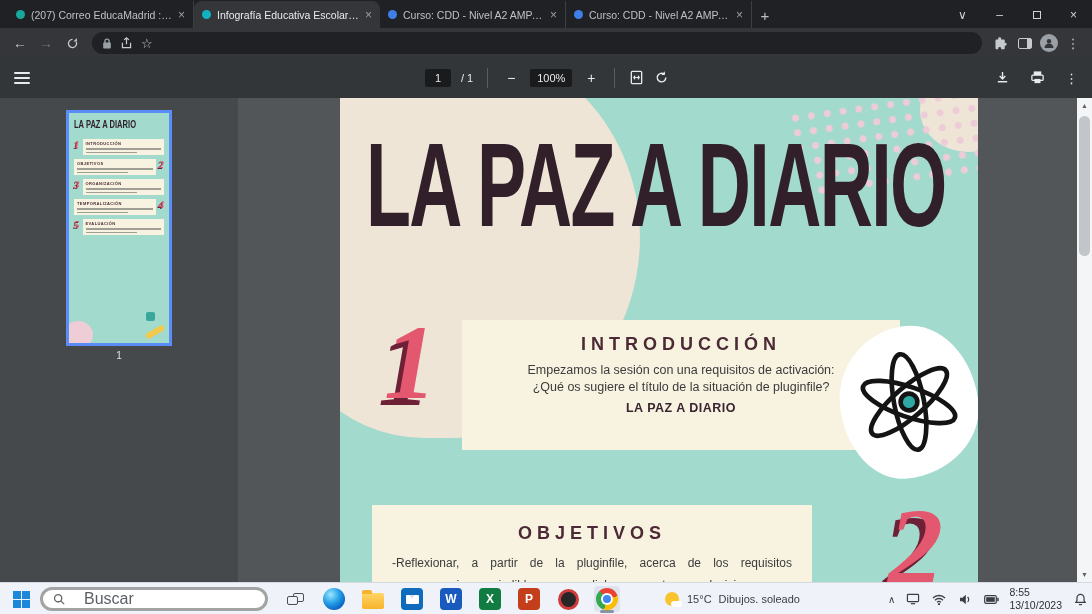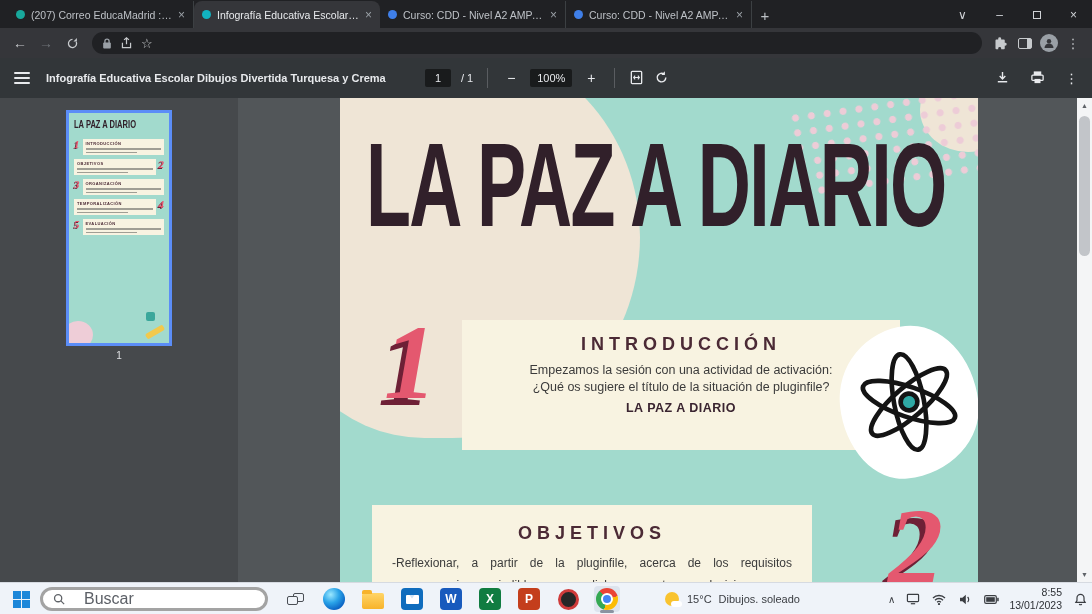--- a/index.html
+++ b/index.html
@@ -110,21 +110,21 @@
   .redapp{width:21px;height:21px;border-radius:50%;background:#272727;border:3px solid #cf3b3b;}
   .chromeicon{width:22px;height:22px;border-radius:50%;background:conic-gradient(from -45deg,#ea4335 0 120deg,#fbbc05 0 240deg,#34a853 0 360deg);position:relative;}
   .chromeicon::before{content:"";position:absolute;inset:5px;background:#fff;border-radius:50%;}
   .chromeicon::after{content:"";position:absolute;inset:7px;background:#4285f4;border-radius:50%;}
   .weather{position:absolute;left:664px;top:0;height:32px;display:flex;align-items:center;gap:7px;font-size:11px;}
   .sunwrap{position:relative;width:16px;height:16px;}
   .sun{position:absolute;inset:1px;border-radius:50%;background:#f9c32e;}
   .cloud{position:absolute;right:-2px;bottom:0;width:11px;height:6px;background:#fff;border-radius:4px;}
   .tray{position:absolute;right:4px;top:0;height:32px;display:flex;align-items:center;gap:10px;font-size:10px;}
   .trayicon{display:grid;place-items:center;width:16px;height:16px;}
-  .clock{text-align:right;line-height:1.25;font-size:10.5px;color:#2d3035;}
+  .clock{line-height:1.25;font-size:10.5px;color:#2d3035;}
 </style>
 </head>
 <body>
 
 <div id="screen">
 
   <div class="tabstrip">
     <div class="tab">
       <span class="favicon" style="background: rgb(24, 168, 156);"></span>
       <span class="tab-title">(207) Correo EducaMadrid :: Entr</span>
@@ -193,21 +193,20 @@
     </span>
     <span class="tbicon" style="color:#c7cacd;font-size:13px;">⋮</span>
   </div>
 
   <div class="pdftoolbar">
     <span class="hamb">
         <i></i>
         <i></i>
         <i></i>
       </span>
-    <span class="pdftitle">Infografía Educativa Escolar Dibujos Divertida Turquesa y Crema</span>
     <span class="pdfcenter">
       <span class="pagebox">1</span>
       <span>/ 1</span>
       <span class="vdiv"></span>
       <span class="zoomctl">−</span>
       <span class="zoombox">100%</span>
       <span class="zoomctl">+</span>
       <span class="vdiv"></span>
       <span>
         <svg width="15" height="15" viewBox="0 0 16 16">
@@ -296,21 +295,21 @@
 
     <div class="page">
       <span class="blob-left"></span>
       <span class="blob-tr"></span>
       <span class="dotgrid"></span>
       <h1 class="big-title">LA PAZ A DIARIO</h1>
 
       <span class="num num1">1</span>
       <div class="cbox intro">
         <h2>INTRODUCCIÓN</h2>
-        <p>Empezamos la sesión con una actividad de activación:</p>
+        <p>Empezamos la sesión con una requisitos de activación:</p>
         <p>¿Qué os sugiere el título de la situación de pluginfile?</p>
         <p class="boldline">LA PAZ A DIARIO</p>
       </div>
 
       <span class="atomwrap">
         <svg width="112" height="112" viewBox="0 0 120 120">
           <ellipse cx="60" cy="60" rx="52" ry="16" fill="none" stroke="#141414" stroke-width="5" transform="rotate(25 60 60)"></ellipse>
           <ellipse cx="60" cy="60" rx="52" ry="16" fill="none" stroke="#141414" stroke-width="5" transform="rotate(85 60 60)"></ellipse>
           <ellipse cx="60" cy="60" rx="52" ry="16" fill="none" stroke="#141414" stroke-width="5" transform="rotate(145 60 60)"></ellipse>
           <circle cx="60" cy="60" r="9" fill="#2fa9a4" stroke="#141414" stroke-width="5"></circle>
@@ -413,21 +412,21 @@
       </span>
       <span class="trayicon">
         <svg width="15" height="9" viewBox="0 0 15 9">
             <rect x="0.7" y="0.7" width="11.6" height="7.6" rx="1.4" fill="none" stroke="#3a3d42" stroke-width="1.2"></rect>
             <rect x="2.2" y="2.2" width="8.6" height="4.6" fill="#3a3d42"></rect>
             <rect x="13.2" y="2.8" width="1.5" height="3.4" fill="#3a3d42"></rect>
           </svg>
       </span>
       <span class="clock">
         <div>8:55</div>
-        <div>13/01/2023</div>
+        <div>13/10/2023</div>
       </span>
       <span class="trayicon">
         <svg width="13" height="13" viewBox="0 0 14 14">
             <path d="M7 1.5a3.8 3.8 0 0 0-3.8 3.8v2.9L2 10.2h10L10.8 8.2V5.3A3.8 3.8 0 0 0 7 1.5z" fill="none" stroke="#3a3d42" stroke-width="1.3"></path>
             <path d="M5.7 11.8a1.4 1.4 0 0 0 2.6 0" fill="none" stroke="#3a3d42" stroke-width="1.2"></path>
           </svg>
       </span>
     </div>
   </div>
 

